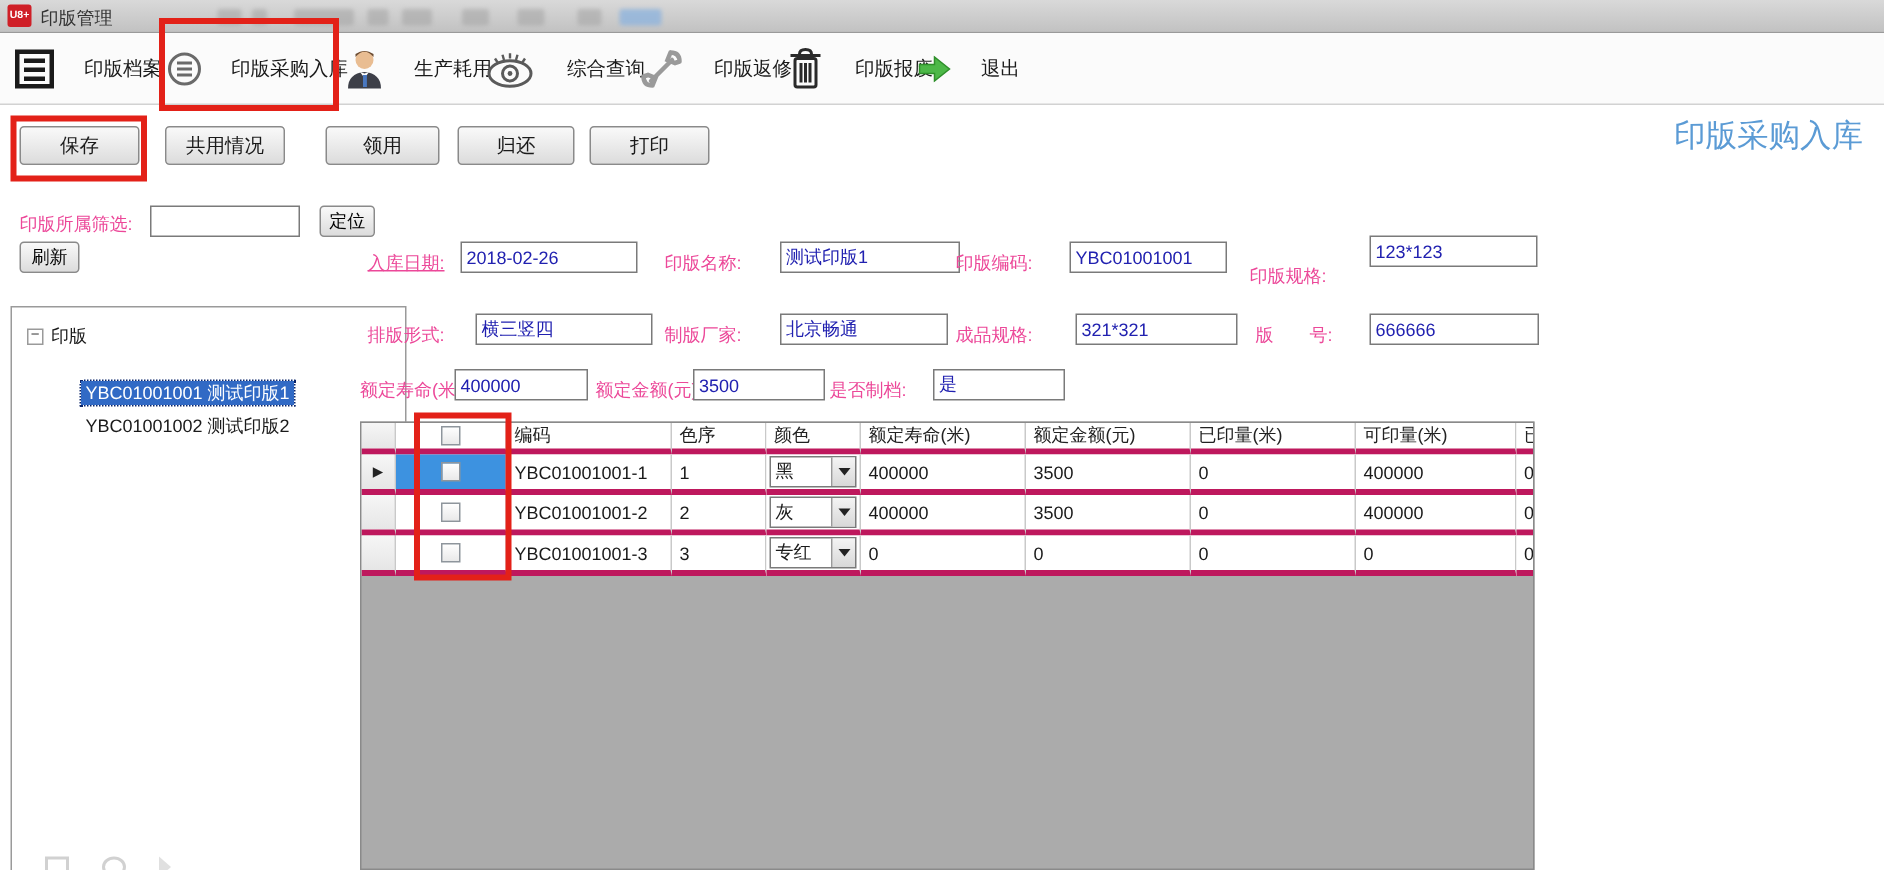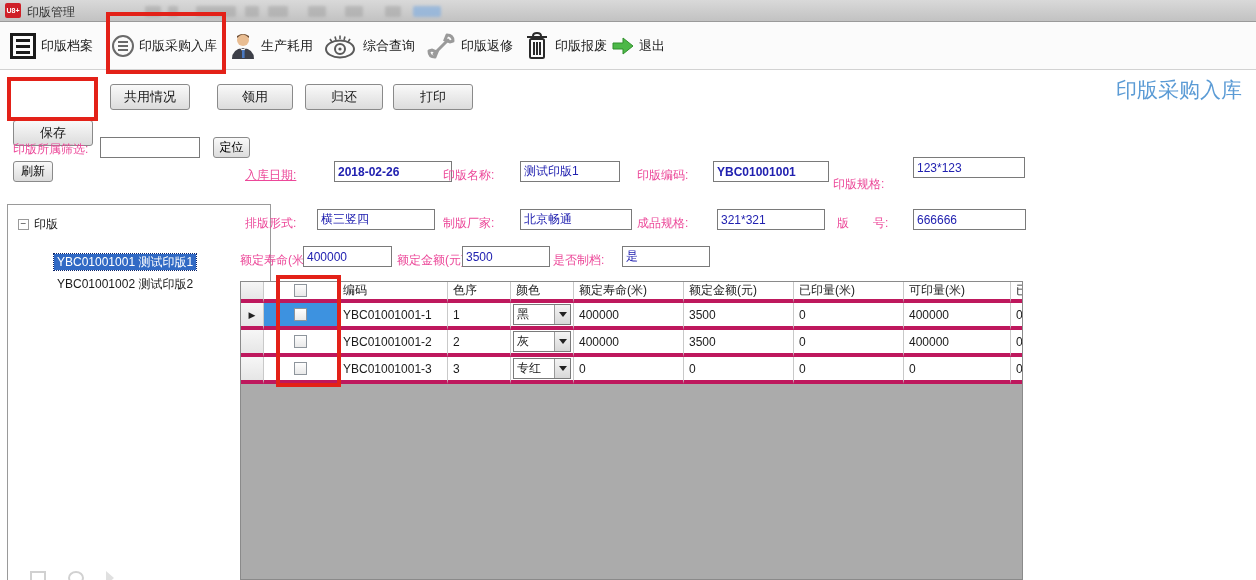--- a/index.html
+++ b/index.html
@@ -12,21 +12,21 @@
   .tb-logo { position:absolute; left:5px; top:3px; width:16px; height:15px; background:#cf1f27;
     border-radius:2px; color:#fff; font-size:7px; font-weight:bold; text-align:center; line-height:15px; }
   .tb-title { position:absolute; left:27px; top:4px; font-size:12px; color:#333; }
   .smudge { position:absolute; top:6px; height:11px; border-radius:2px; background:#9f9f9f;
     opacity:.5; filter:blur(1.5px); }
   .smudge.blue { background:#8fb4dd; opacity:.8; }
 
   
   .toolbar { position:absolute; left:0; top:22px; width:1256px; height:48px;
     background:#fbfbfb; border-bottom:1px solid #d2d2d2; }
-  .tool-item { position:absolute; top:0; height:48px; display:flex; align-items:center; gap:5px;
+  .tool-item { position:absolute; top:0; height:48px; display:flex; align-items:center; gap:20px;
     cursor:pointer; font-size:13px; color:#1a1a1a; }
   .icon-box-burger { width:26px; height:26px; border:3px solid #1a1a1a; display:flex;
     flex-direction:column; justify-content:center; gap:3px; padding:0 3px; }
   .icon-box-burger i { display:block; height:3px; background:#1a1a1a; }
   .icon-circle-burger { width:22px; height:22px; border:2px solid #6a6a6a; border-radius:50%;
     display:flex; flex-direction:column; justify-content:center; gap:2px; padding:0 4px; }
   .icon-circle-burger i { display:block; height:2px; background:#6a6a6a; }
 
   
   .btn { position:absolute; height:26px; background:linear-gradient(#f9f9f9,#dcdcdc);
@@ -173,21 +173,21 @@
     <span>印版报废</span>
   </div>
   <div class="tool-item" style="left:612px;justify-content:center;">
     <svg width="22" height="18" viewBox="0 0 22 18">
       <polygon points="1,6 11,6 11,1 21,9 11,17 11,12 1,12" fill="#4db848" stroke="#2f8f2b" stroke-width="1"></polygon>
     </svg>
     <span>退出</span>
   </div>
 </div>
 
-<button class="btn" style="left:13px;top:84px;width:80px;margin-top:36px;">保存</button>
+<button class="btn" style="left:13px;top:84px;width:80px;">保存</button>
 <button class="btn" style="left:110px;top:84px;width:80px;">共用情况</button>
 <button class="btn" style="left:217px;top:84px;width:76px;">领用</button>
 <button class="btn" style="left:305px;top:84px;width:78px;">归还</button>
 <button class="btn" style="left:393px;top:84px;width:80px;">打印</button>
 <div class="page-title">印版采购入库</div>
 
 <div class="lbl" style="left:13px;top:141px;">印版所属筛选:</div>
 <input class="txt" style="left: 100px; top: 137px; width: 100px;" value="">
 <button class="small-btn" style="left:213px;top:137px;width:37px;">定位</button>
 <button class="small-btn" style="left:13px;top:161px;width:40px;">刷新</button>
@@ -198,25 +198,25 @@
   </div>
   <div class="tree-node" style="padding-left:46px;margin-top:16px;">
     <span class="tree-sel">YBC01001001 测试印版1</span>
   </div>
   <div class="tree-node" style="padding-left:49px;">
     <span>YBC01001002 测试印版2</span>
   </div>
 </div>
 
 <div class="lbl" style="left:245px;top:167px;text-decoration:underline;">入库日期:</div>
-<input class="txt" style="left: 334px; top: 161px; width: 118px; font-weight: bold;" value="2018-02-26">
+<input class="txt" style="left: 307px; top: 161px; width: 118px;" value="2018-02-26">
 <div class="lbl" style="left:443px;top:167px;">印版名称:</div>
-<input class="txt" style="left: 520px; top: 161px; width: 100px;" value="测试印版1">
+<input class="txt" style="left: 520px; top: 161px; width: 120px;" value="测试印版1">
 <div class="lbl" style="left:637px;top:167px;">印版编码:</div>
-<input class="txt" style="left: 713px; top: 161px; width: 116px; font-weight: bold;" value="YBC01001001">
+<input class="txt" style="left: 713px; top: 161px; width: 105px;" value="YBC01001001">
 <div class="lbl" style="left:833px;top:162px;margin-top:14px;">印版规格:</div>
 <input class="txt" style="left: 913px; top: 157px; width: 112px;" value="123*123">
 
 <div class="lbl" style="left:245px;top:215px;">排版形式:</div>
 <input class="txt" style="left: 317px; top: 209px; width: 118px;" value="横三竖四">
 <div class="lbl" style="left:443px;top:215px;">制版厂家:</div>
 <input class="txt" style="left: 520px; top: 209px; width: 112px;" value="北京畅通">
 <div class="lbl" style="left:637px;top:215px;">成品规格:</div>
 <input class="txt" style="left: 717px; top: 209px; width: 108px;" value="321*321">
 <div class="lbl" style="left:837px;top:215px;">版　　号:</div>

